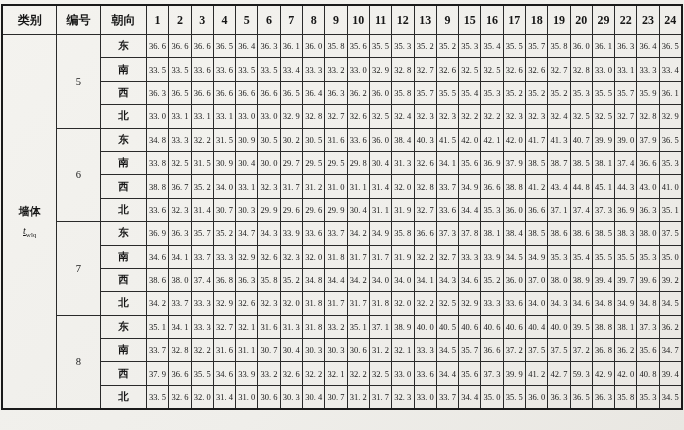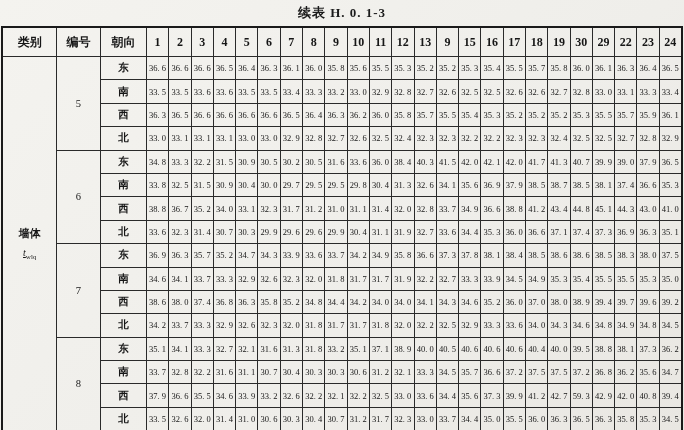--- a/index.html
+++ b/index.html
@@ -75,21 +75,20 @@
     font-size:7px;
   }
   td.num-cell{font-size:10.5px;}
   td.ori-cell{font-size:10.5px;font-weight:bold;}
   td.val-cell{letter-spacing:0px;}
 </style>
 </head>
 <body>
 
 <div class="page">
-  <div class="title">续表 H. 0. 1-3</div>
   <table>
     <colgroup id="colgroup">
         <col class="c-cat">
         <col class="c-num">
         <col class="c-ori">
         <col class="c-h">
         <col class="c-h">
         <col class="c-h">
         <col class="c-h">
         <col class="c-h">
@@ -130,21 +129,21 @@
           <th>10</th>
           <th>11</th>
           <th>12</th>
           <th>13</th>
           <th>9</th>
           <th>15</th>
           <th>16</th>
           <th>17</th>
           <th>18</th>
           <th>19</th>
-          <th>30</th>
+          <th>20</th>
           <th>29</th>
           <th>22</th>
           <th>23</th>
           <th>24</th>
         </tr>
     </thead>
     <tbody id="table-body">
         <tr>
           <td rowspan="16" class="cat-cell">
             <div>墙体</div>

